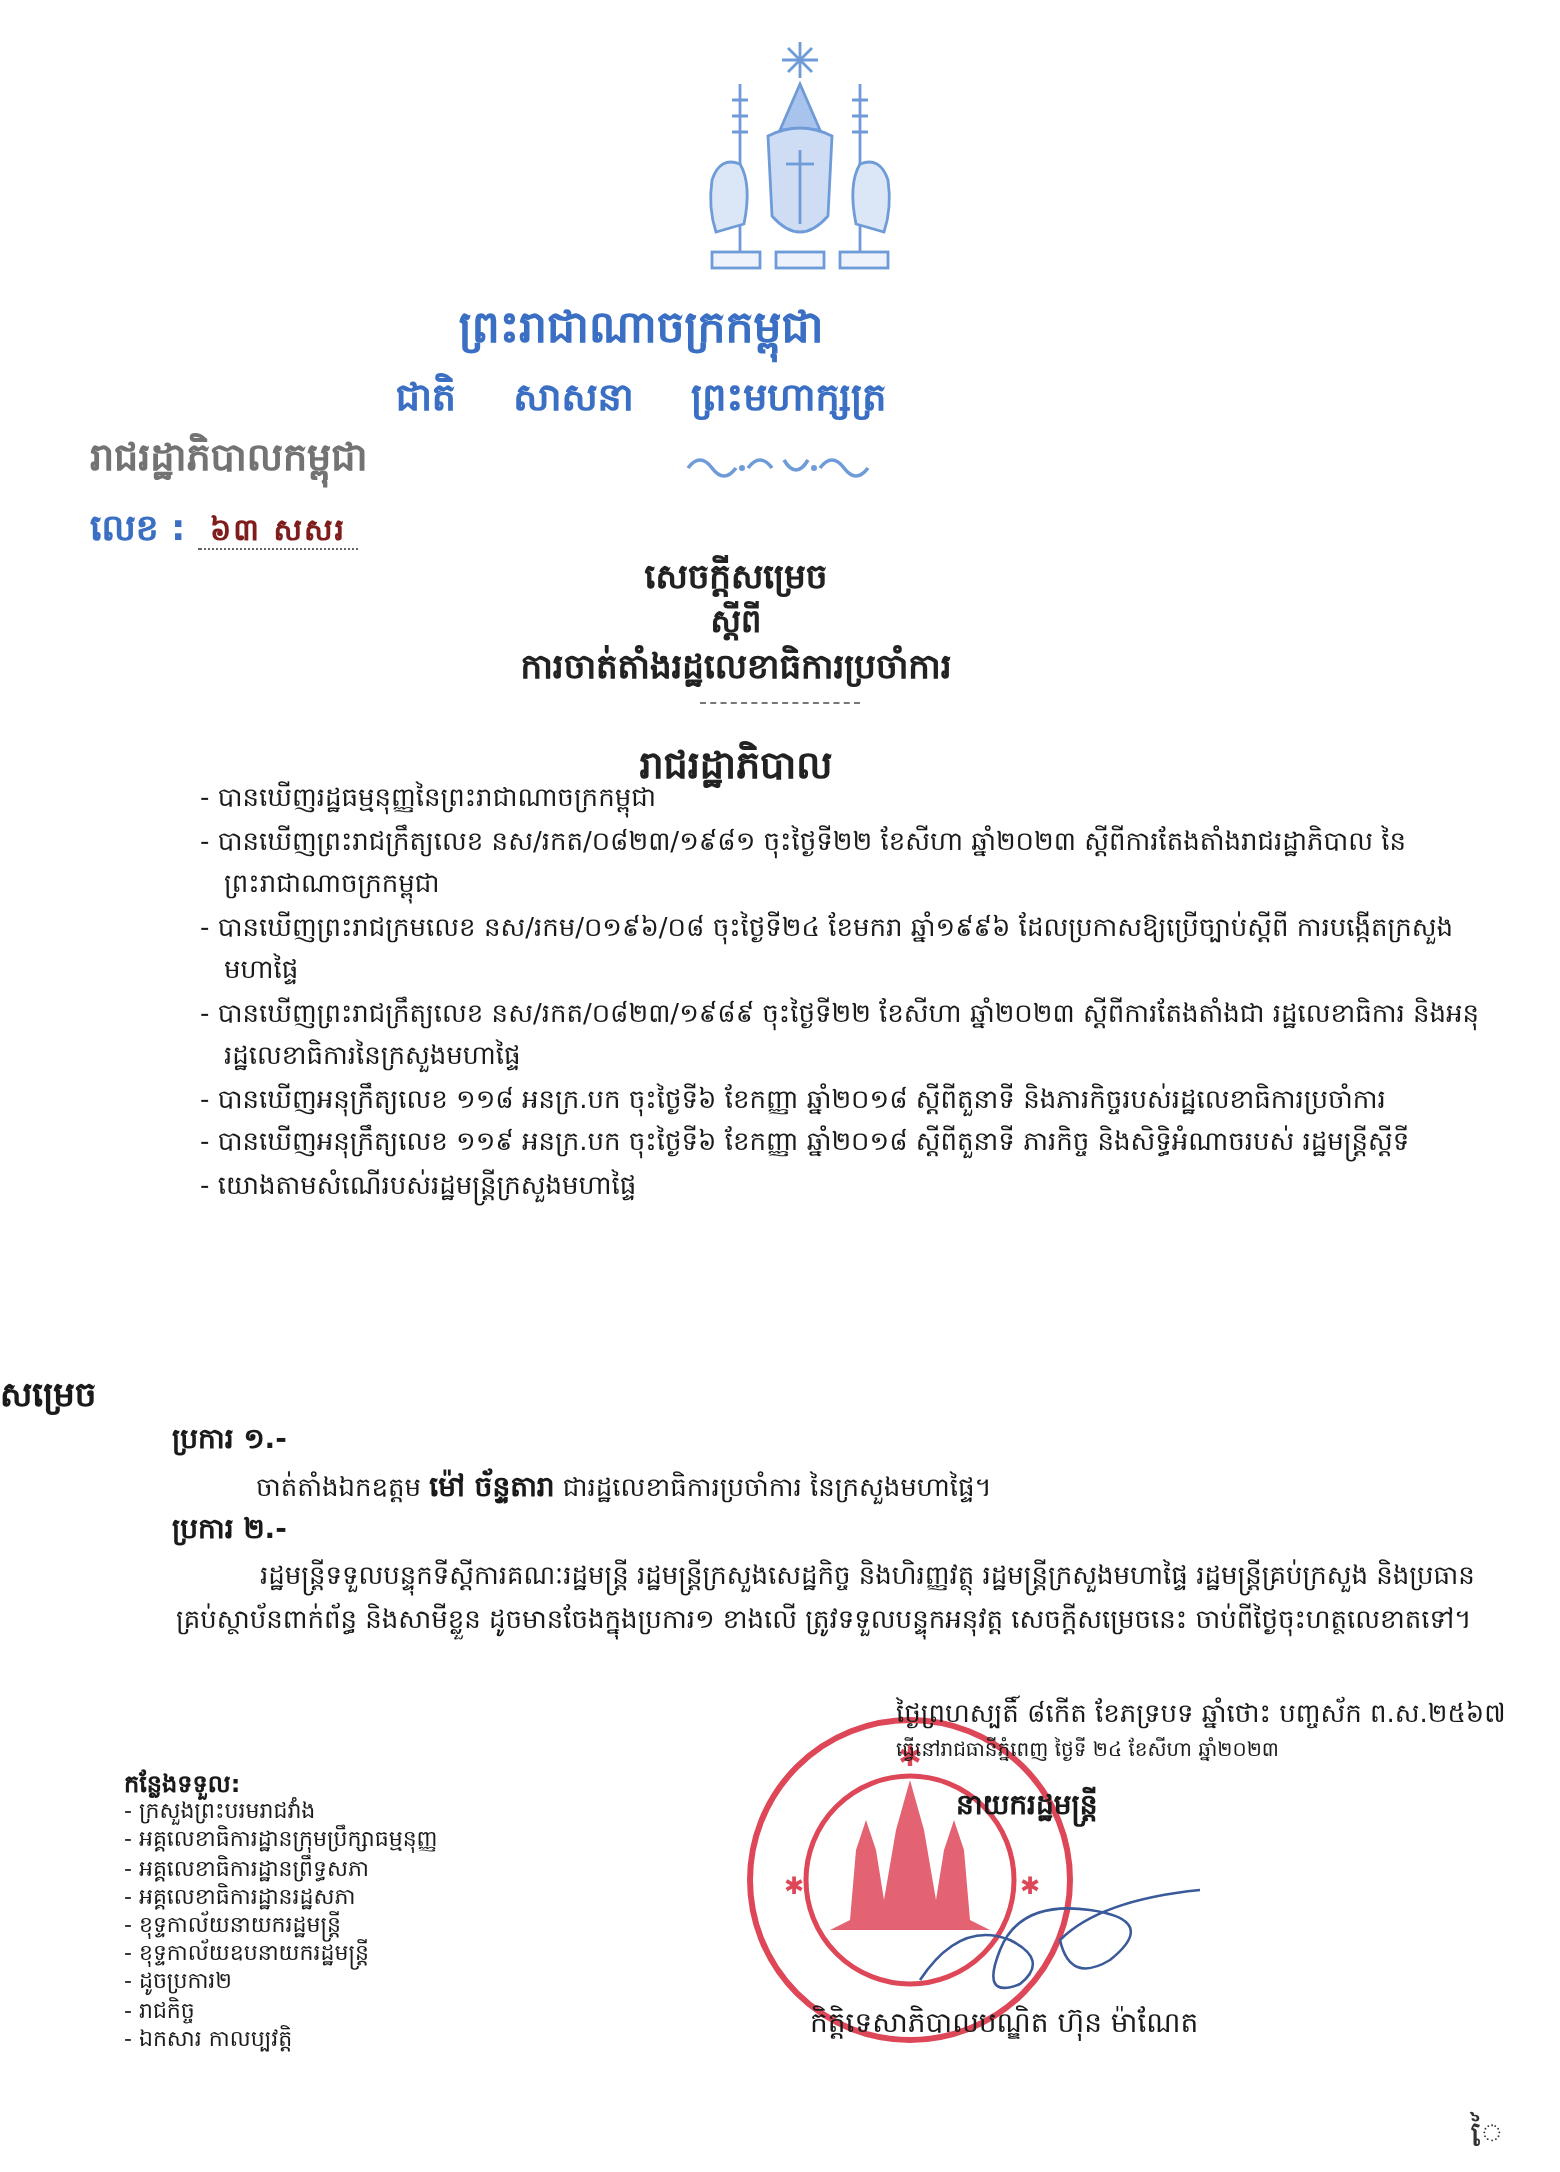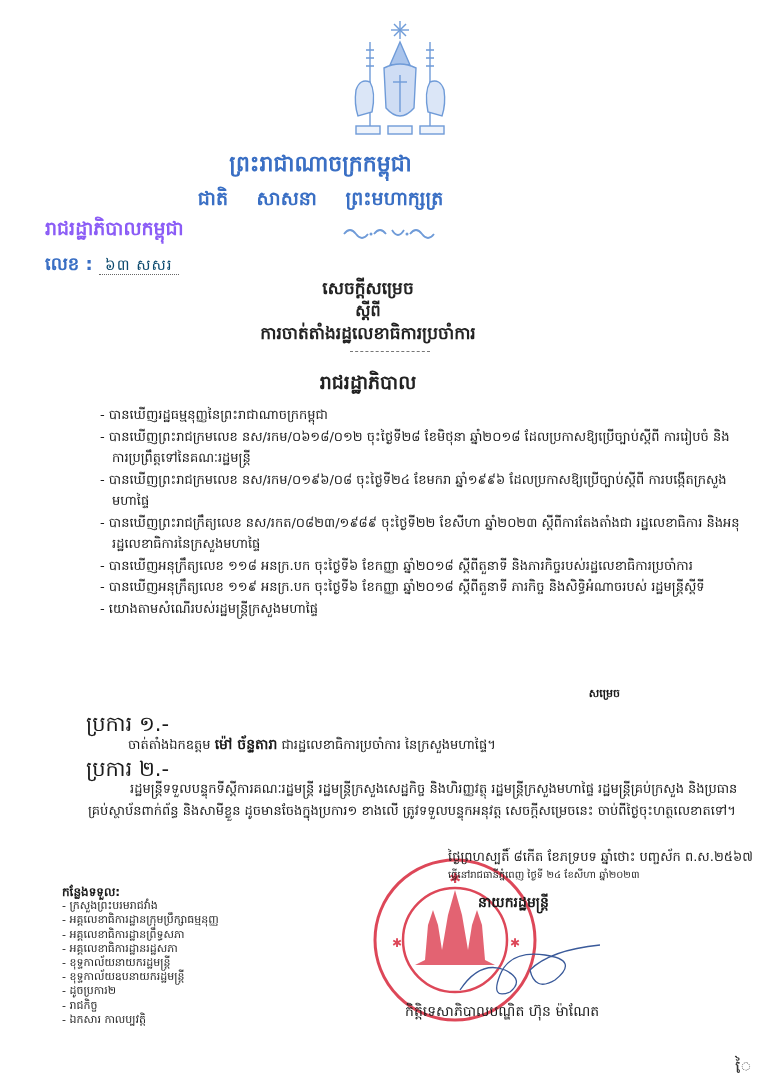--- a/index.html
+++ b/index.html
@@ -6,33 +6,33 @@
   body {
     width: 780px; height: 1086px; background: #ffffff; position: relative; overflow: hidden;
     font-family: "DejaVu Sans", "Liberation Sans", sans-serif; color: #1a1a1a;
   }
   .abs { position: absolute; }
   .emblem { left: 350px; top: 20px; width: 100px; height: 122px; }
   .kingdom { left: 0; width: 641px; text-align: center; color: #3a6fc4; font-weight: bold; }
   .k1 { top: 150px; font-size: 22px; }
   .k2 { top: 186px; font-size: 19px; word-spacing: 22px; }
   .ornament { left: 340px; top: 226px; width: 100px; height: 14px; }
-  .gov-left { left: 45px; top: 216px; color: #8b5cf6; font-weight: bold; font-size: 19px; }
+  .gov-left { left: 45px; top: 216px; color: #737373; font-weight: bold; font-size: 19px; }
   .ref { left: 45px; top: 252px; color: #3a6fc4; font-weight: bold; font-size: 18px; }
-  .ref .num { color: #0c4a6e; font-weight: normal; font-size: 15px; letter-spacing: 1px; border-bottom: 1px dotted #666; padding: 0 6px; }
+  .ref .num { color: #7f1d1d; font-weight: bold; font-size: 15px; letter-spacing: 1px; border-bottom: 1px dotted #666; padding: 0 6px; }
   .title { left: 0; width: 736px; text-align: center; font-weight: bold; color: #222; }
   .t1 { top: 277px; font-size: 17px; }
   .t2 { top: 300px; font-size: 16px; }
   .t3 { top: 322px; font-size: 17px; }
   .divider { left: 350px; top: 351px; width: 80px; border-top: 1px dashed #777; }
   .t4 { top: 370px; font-size: 19px; }
-  .considerations { left: 100px; top: 404px; width: 640px; font-size: 13px; line-height: 21.5px; }
+  .considerations { left: 100px; top: 389px; width: 640px; font-size: 13px; line-height: 21.5px; }
   .considerations .item { padding-left: 12px; text-indent: -12px; }
-  .decide { left: 0; width: 620px; top: 686px; text-align: right; font-weight: bold; font-size: 11px; }
-  .article { left: 86px; font-weight: normal; font-size: 21px; }
+  .decide { left: 0; width: 620px; top: 686px; text-align: left; font-weight: bold; font-size: 17px; }
+  .article { left: 86px; font-weight: bold; font-size: 14px; }
   .a1 { top: 710px; }
   .a2 { top: 755px; }
   .article-body { font-size: 13px; line-height: 22px; }
   .ab1 { left: 128px; top: 733px; }
   .ab1 b { font-size: 14px; }
   .ab2 { left: 88px; top: 778px; width: 650px; text-indent: 42px; }
   .date1 { left: 448px; top: 848px; font-size: 13px; }
   .date2 { left: 448px; top: 868px; font-size: 10px; }
   .signer-title { left: 478px; top: 893px; font-weight: bold; font-size: 14px; }
   .signer-name { left: 405px; top: 1002px; font-weight: normal; font-size: 14px; }
@@ -83,21 +83,21 @@
 </div>
 
 <div class="abs title t1">សេចក្តីសម្រេច</div>
 <div class="abs title t2">ស្តីពី</div>
 <div class="abs title t3">ការចាត់តាំងរដ្ឋលេខាធិការប្រចាំការ</div>
 <div class="abs divider"></div>
 <div class="abs title t4">រាជរដ្ឋាភិបាល</div>
 
 <div class="abs considerations">
   <div class="item">- បានឃើញរដ្ឋធម្មនុញ្ញនៃព្រះរាជាណាចក្រកម្ពុជា</div>
-  <div class="item">- បានឃើញព្រះរាជក្រមលេខ នស/រកម/០៦១៨/០១២ ចុះថ្ងៃទី២៨ ខែមិថុនា ឆ្នាំ២០១៨ ដែលប្រកាសឱ្យប្រើច្បាប់ស្តីពី ការរៀបចំ និងការប្រព្រឹត្តទៅនៃគណៈរដ្ឋមន្ត្រី</div>
+  <div class="item">- បានឃើញព្រះរាជក្រឹត្យលេខ នស/រកត/០៨២៣/១៩៨១ ចុះថ្ងៃទី២២ ខែសីហា ឆ្នាំ២០២៣ ស្តីពីការតែងតាំងរាជរដ្ឋាភិបាល នៃព្រះរាជាណាចក្រកម្ពុជា</div>
   <div class="item">- បានឃើញព្រះរាជក្រមលេខ នស/រកម/០១៩៦/០៨ ចុះថ្ងៃទី២៤ ខែមករា ឆ្នាំ១៩៩៦ ដែលប្រកាសឱ្យប្រើច្បាប់ស្តីពី ការបង្កើតក្រសួងមហាផ្ទៃ</div>
   <div class="item">- បានឃើញព្រះរាជក្រឹត្យលេខ នស/រកត/០៨២៣/១៩៨៩ ចុះថ្ងៃទី២២ ខែសីហា ឆ្នាំ២០២៣ ស្តីពីការតែងតាំងជា រដ្ឋលេខាធិការ និងអនុរដ្ឋលេខាធិការនៃក្រសួងមហាផ្ទៃ</div>
   <div class="item">- បានឃើញអនុក្រឹត្យលេខ ១១៨ អនក្រ.បក ចុះថ្ងៃទី៦ ខែកញ្ញា ឆ្នាំ២០១៨ ស្តីពីតួនាទី និងភារកិច្ចរបស់រដ្ឋលេខាធិការប្រចាំការ</div>
   <div class="item">- បានឃើញអនុក្រឹត្យលេខ ១១៩ អនក្រ.បក ចុះថ្ងៃទី៦ ខែកញ្ញា ឆ្នាំ២០១៨ ស្តីពីតួនាទី ភារកិច្ច និងសិទ្ធិអំណាចរបស់ រដ្ឋមន្ត្រីស្តីទី</div>
   <div class="item">- យោងតាមសំណើរបស់រដ្ឋមន្ត្រីក្រសួងមហាផ្ទៃ</div>
 </div>
 
 <div class="abs decide">សម្រេច</div>
 <div class="abs article a1">ប្រការ ១.-</div>
 <div class="abs article-body ab1">

